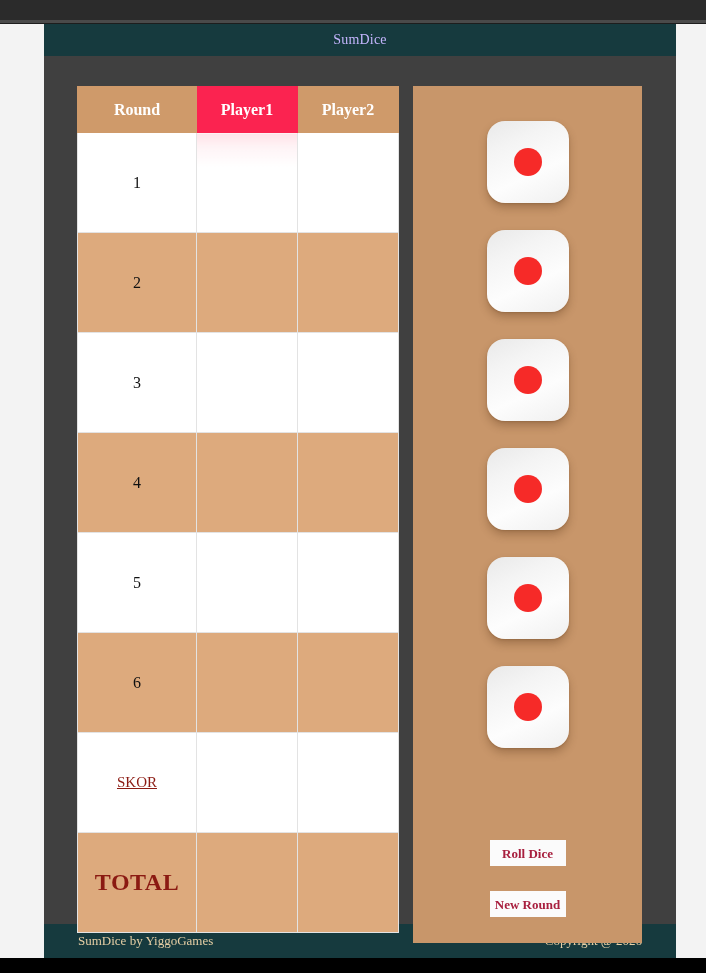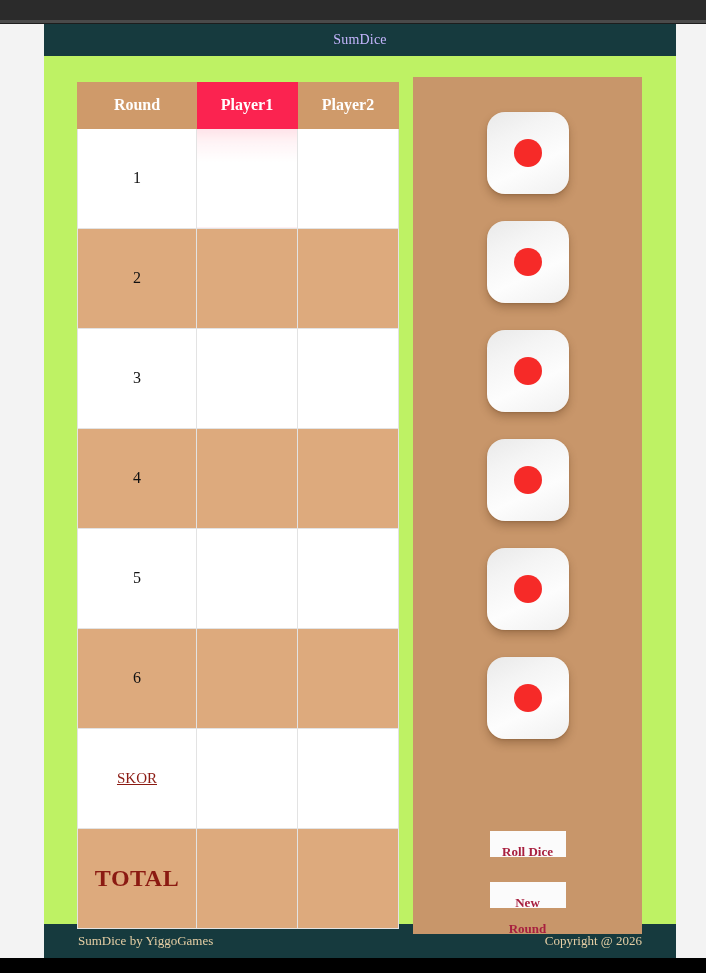--- a/index.html
+++ b/index.html
@@ -63,24 +63,24 @@
   #app-title {
     color: #c4b5fd;
     font-size: 14px;
     letter-spacing: .2px;
   }
 
   
   #app-body {
     position: relative;
     height: 868px;
-    background: #bef264;
+    background: #404040;
     padding: 30px 34px 0 33px;
     display: flex;
-    align-items: center;
+    align-items: flex-start;
     gap: 15px;
   }
 
   
   #score-table-wrap {
     width: 321px;
     flex: 0 0 321px;
   }
   table#score-table {
     width: 321px;
@@ -199,21 +199,21 @@
     width: 76px;
     height: 26px;
     background: #fbfbfb;
     border: none;
     color: #a8203f;
     font-family: "Liberation Serif", "DejaVu Serif", serif;
     font-size: 13px;
     font-weight: bold;
     cursor: pointer;
     line-height: 26px;
-    padding: 8px;
+    padding: 1px;
   }
 
   
   #app-footer {
     height: 34px;
     background: #163a3e;
     display: flex;
     align-items: center;
     justify-content: space-between;
     padding: 0 34px 0 34px;

